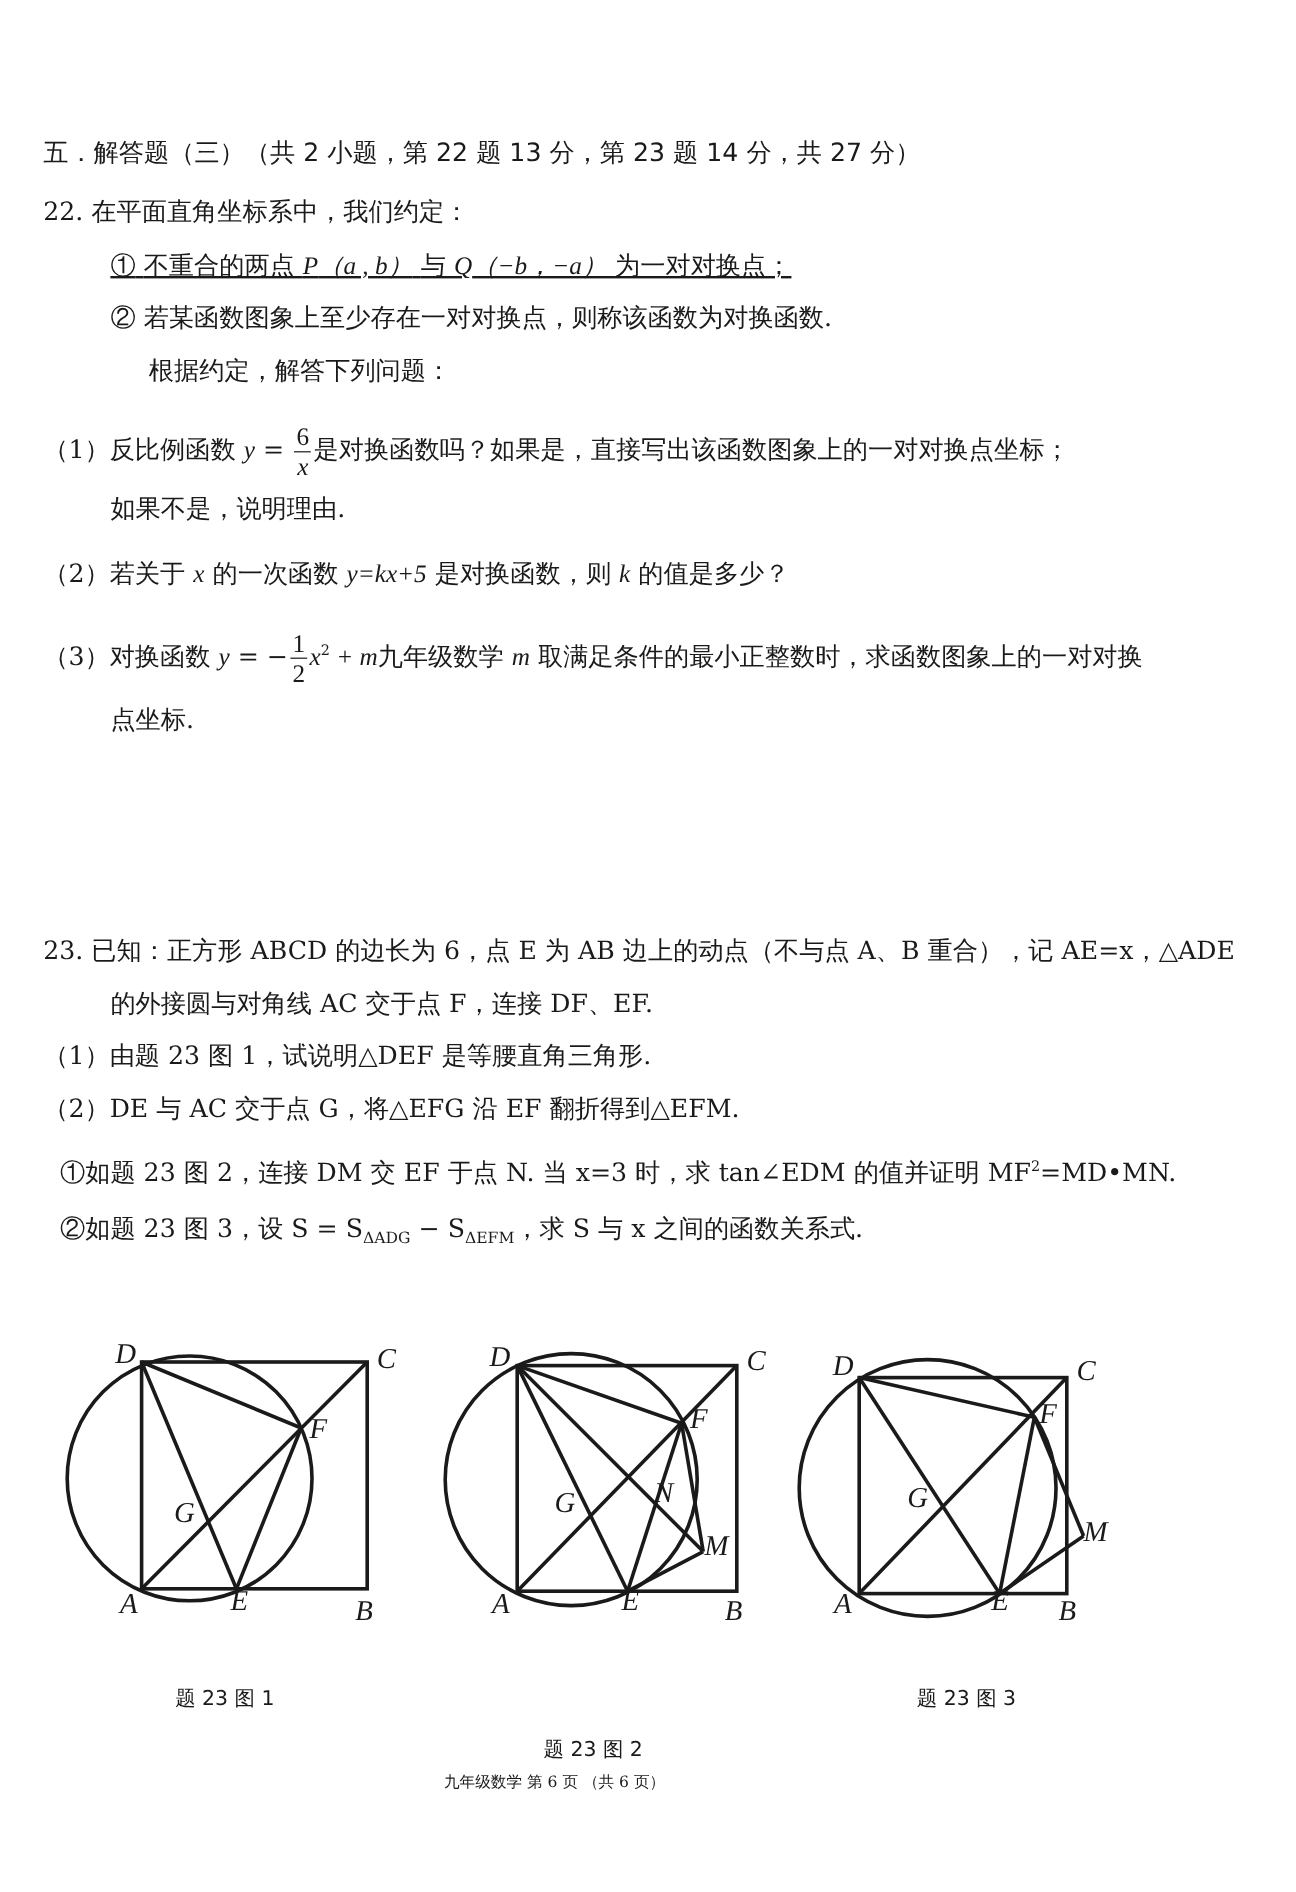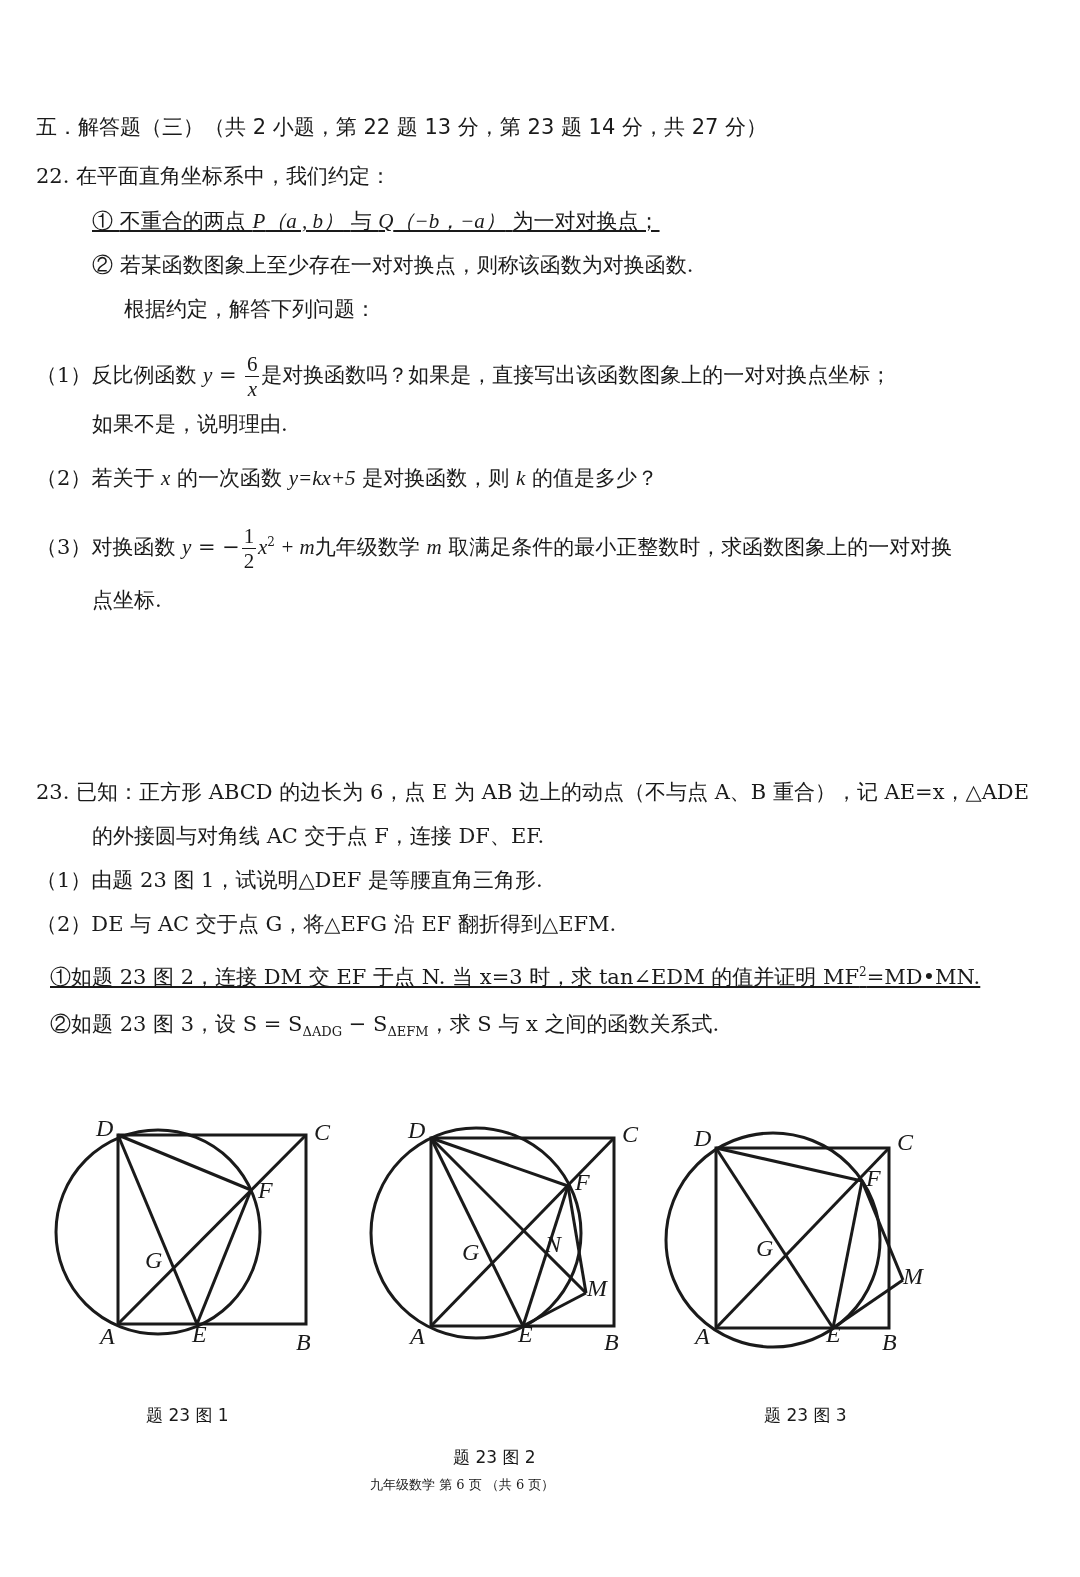--- a/index.html
+++ b/index.html
@@ -62,21 +62,21 @@
 
 <div class="line" style="left:36px; top:778px;">
   <span>23.</span>
   <span>已知：正方形 ABCD 的边长为 6，点 E 为 AB 边上的动点（不与点 A、B 重合），记 AE=x，△ADE</span>
 </div>
 <div class="line" style="left:80px; top:822px;margin-left:12px;">的外接圆与对角线 AC 交于点 F，连接 DF、EF.</div>
 
 <div class="line" style="left:36px; top:866px;">（1）由题 23 图 1，试说明△DEF 是等腰直角三角形.</div>
 <div class="line" style="left:36px; top:910px;">（2）DE 与 AC 交于点 G，将△EFG 沿 EF 翻折得到△EFM.</div>
 
-<div class="line" style="left:50px; top:958px;text-decoration:underline;">
+<div class="line" style="left:50px; top:958px;">
   <span>①如题 23 图 2，连接 DM 交 EF 于点 N. 当 x=3 时，求 tan∠EDM 的值并证明 MF</span><sup class="s">2</sup><span>=MD•MN.</span>
 </div>
 
 <div class="line" style="left:50px; top:1010px;">
   <span>②如题 23 图 3，设 S = S</span><sub class="s">ΔADG</sub><span> − S</span><sub class="s">ΔEFM</sub><span>，求 S 与 x 之间的函数关系式.</span>
 </div>
 
 <svg class="fig" width="1080" height="1577">
   <g stroke="#1a1a1a" stroke-width="3" fill="none">
     <rect x="118" y="1135" width="188" height="189"></rect>

